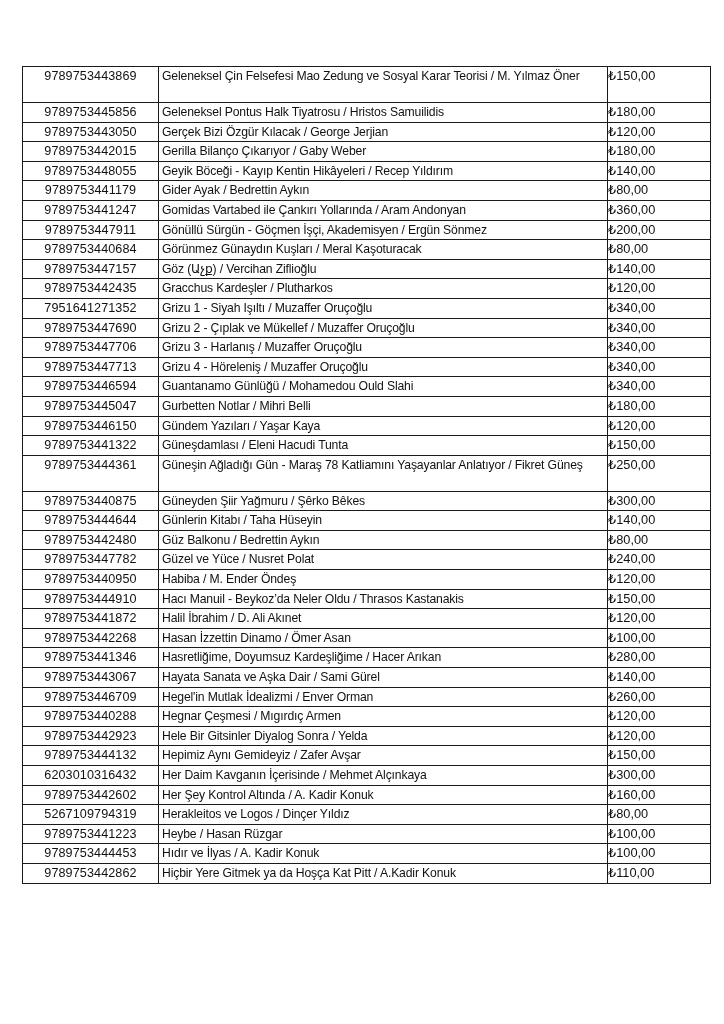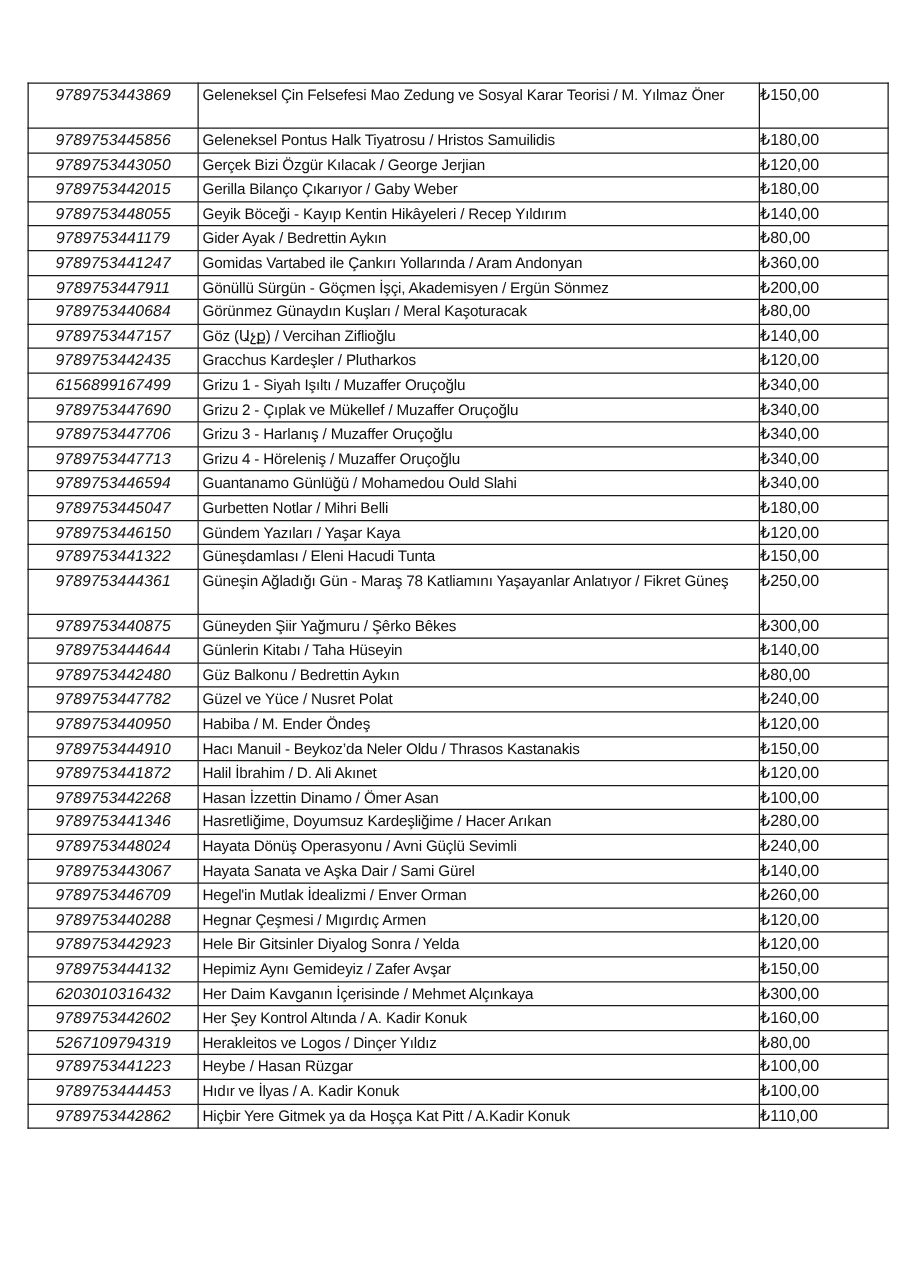--- a/index.html
+++ b/index.html
@@ -5,21 +5,21 @@
     html, body { margin: 0; padding: 0; background: #ffffff; }
     body { width: 724px; height: 1024px; position: relative; overflow: hidden;
            font-family: "Liberation Sans", "DejaVu Sans", sans-serif; color: #111; }
     .table { position: absolute; left: 22px; top: 66px; width: 679px;
              border-collapse: collapse; table-layout: fixed; }
     .table td { border: 1px solid #1a1a1a; padding: 0; font-size: 12.2px;
                 line-height: 18.6px; vertical-align: top; white-space: nowrap;
                 overflow: hidden; }
     .table tr { height: 19.6px; }
     .table tr.tall { height: 36px; }
-    .c-isbn { width: 135px; text-align: center; letter-spacing: 0.1px; font-size: 12.6px !important; font-style: italic; }
+    .c-isbn { width: 135px; text-align: center; letter-spacing: 0.1px; font-size: 12.6px !important; }
     .c-title { width: 445px; padding-left: 3px !important; letter-spacing: -0.15px; }
     .c-price { width: 97px; padding-right: 5px !important; font-size: 12.8px !important; }
     .table { border: 1.5px solid #111; }
   </style>
 </head>
 <body>
 
 <table class="table">
   <tbody id="rows">
       <tr class="tall">
@@ -71,21 +71,21 @@
         <td class="c-isbn">9789753447157</td>
         <td class="c-title">Göz (Աչք)  / Vercihan Ziflioğlu</td>
         <td class="c-price">₺140,00</td>
       </tr>
       <tr>
         <td class="c-isbn">9789753442435</td>
         <td class="c-title">Gracchus Kardeşler / Plutharkos</td>
         <td class="c-price">₺120,00</td>
       </tr>
       <tr>
-        <td class="c-isbn">6156899167499</td>
+        <td class="c-isbn">7951641271352</td>
         <td class="c-title">Grizu 1 - Siyah Işıltı / Muzaffer Oruçoğlu</td>
         <td class="c-price">₺340,00</td>
       </tr>
       <tr>
         <td class="c-isbn">9789753447690</td>
         <td class="c-title">Grizu 2 - Çıplak ve Mükellef / Muzaffer Oruçoğlu</td>
         <td class="c-price">₺340,00</td>
       </tr>
       <tr>
         <td class="c-isbn">9789753447706</td>
@@ -161,25 +161,20 @@
         <td class="c-isbn">9789753442268</td>
         <td class="c-title">Hasan İzzettin Dinamo / Ömer Asan</td>
         <td class="c-price">₺100,00</td>
       </tr>
       <tr>
         <td class="c-isbn">9789753441346</td>
         <td class="c-title">Hasretliğime, Doyumsuz Kardeşliğime / Hacer Arıkan</td>
         <td class="c-price">₺280,00</td>
       </tr>
       <tr>
-        <td class="c-isbn">9789753448024</td>
-        <td class="c-title">Hayata Dönüş Operasyonu / Avni Güçlü Sevimli</td>
-        <td class="c-price">₺240,00</td>
-      </tr>
-      <tr>
         <td class="c-isbn">9789753443067</td>
         <td class="c-title">Hayata Sanata ve Aşka Dair / Sami Gürel</td>
         <td class="c-price">₺140,00</td>
       </tr>
       <tr>
         <td class="c-isbn">9789753446709</td>
         <td class="c-title">Hegel'in Mutlak İdealizmi / Enver Orman</td>
         <td class="c-price">₺260,00</td>
       </tr>
       <tr>

